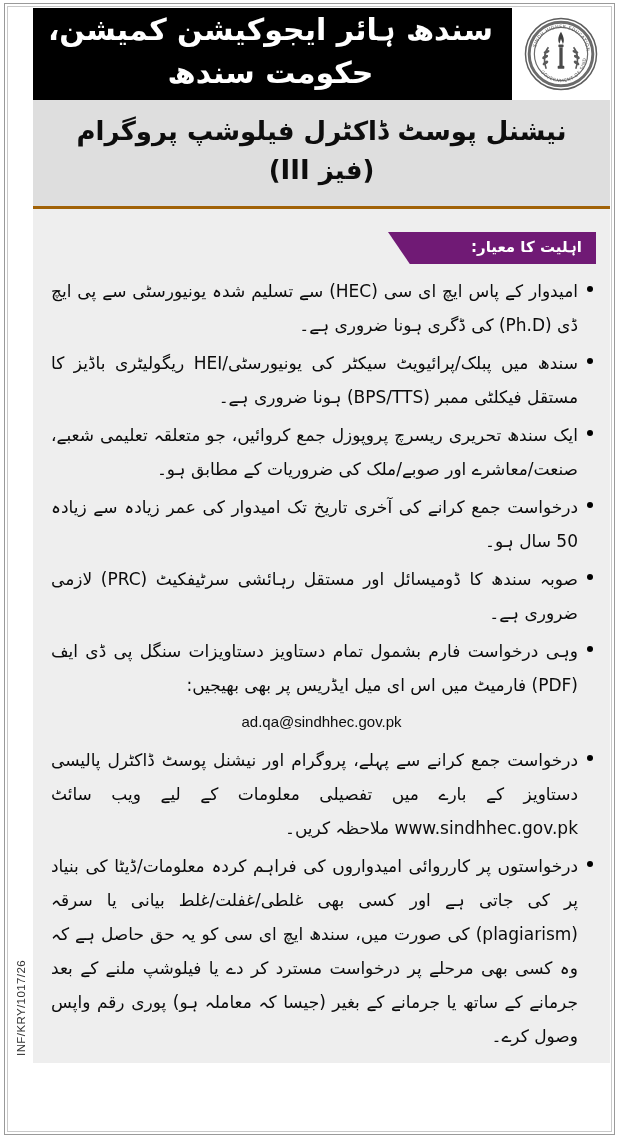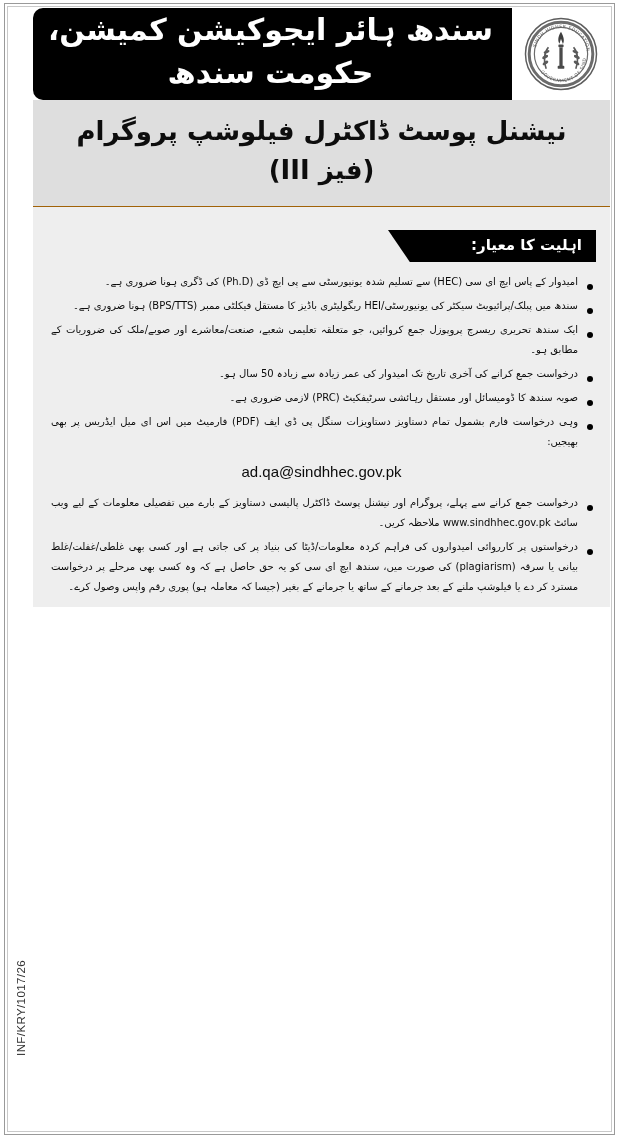--- a/index.html
+++ b/index.html
@@ -71,21 +71,20 @@
     bottom: 9px;
   }
 
   
   .header {
     position: relative;
     height: 92px;
     background: #000000;
     display: flex;
     align-items: center;
-    border-radius: 10px;
   }
   .header-title {
     flex: 1;
     text-align: center;
     color: #ffffff;
     font-size: 30px;
     line-height: 1.45;
     direction: rtl;
     padding: 0 14px 6px 10px;
     font-family: "DejaVu Sans", sans-serif;
@@ -99,21 +98,21 @@
     display: flex;
     align-items: center;
     justify-content: center;
     flex: 0 0 98px;
   }
   .logo-seal { display: block; }
 
   
   .titlebar {
     background: #dedede;
-    border-bottom: 1px solid #a16207;
+    border-bottom: 3px solid #a16207;
     text-align: center;
     padding: 12px 16px 16px 16px;
     direction: rtl;
   }
   .titlebar .t {
     font-size: 26px;
     color: #0d0d0d;
     font-weight: 700;
     line-height: 1.5;
     font-family: "DejaVu Sans", sans-serif;
@@ -136,21 +135,21 @@
     padding: 4px 2px 2px 2px;
   }
 
   
   .ribbon-wrap {
     display: flex;
     justify-content: flex-start;
     margin: 13px 0 10px 0;
   }
   .ribbon {
-    background: #000000;
+    background: #701a75;
     color: #ffffff;
     font-size: 15px;
     font-weight: 700;
     direction: rtl;
     padding: 5px 14px 7px 44px;
     line-height: 1.35;
     min-width: 150px;
     text-align: right;
     -webkit-clip-path: polygon(0 0, 100% 0, 100% 100%, 22px 100%);
     clip-path: polygon(0 0, 100% 0, 100% 100%, 22px 100%);
@@ -158,21 +157,21 @@
   }
 
   ul.bullets {
     list-style: none;
     margin: 0;
     padding: 0;
     direction: rtl;
   }
   ul.bullets > li {
     position: relative;
-    font-size: 10px;
+    font-size: 17px;
     line-height: 2.0;
     color: #0b0b0b;
     text-align: justify;
     text-align-last: right;
     padding: 0 18px 4px 4px;
     direction: rtl;
     font-family: "DejaVu Sans", sans-serif;
   }
   ul.bullets > li::before {
     content: "";

